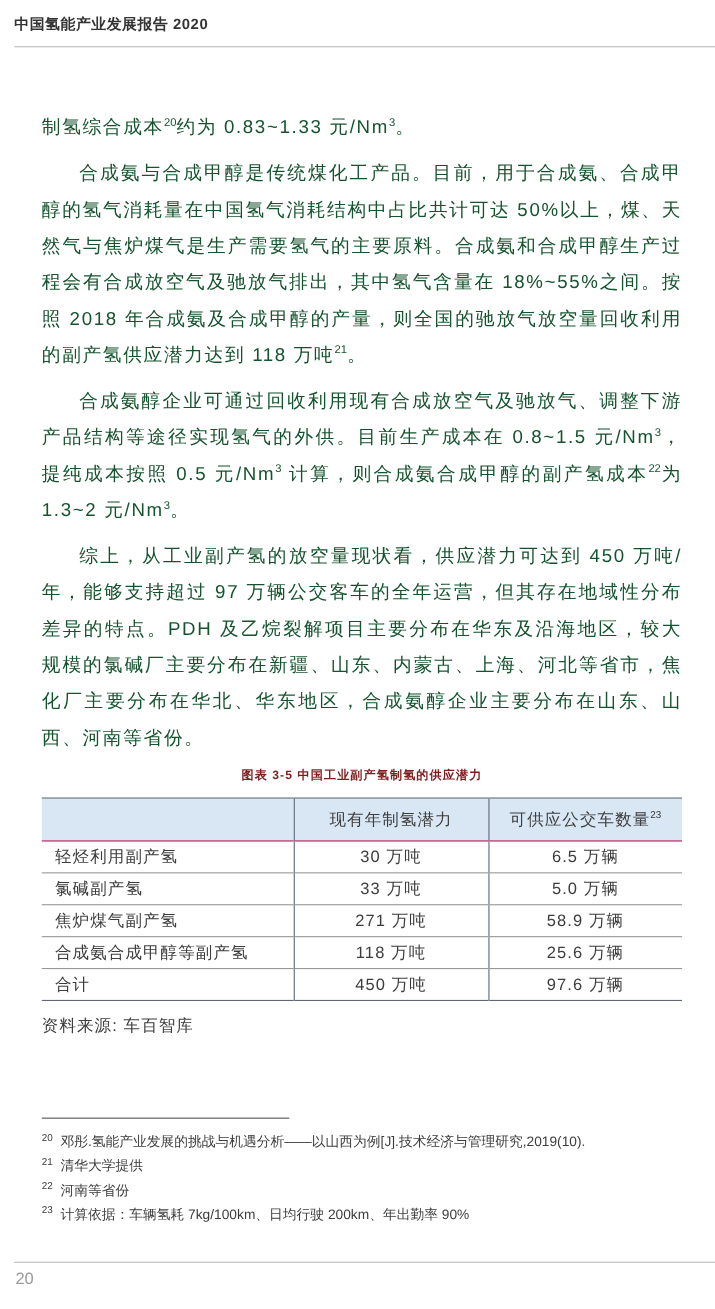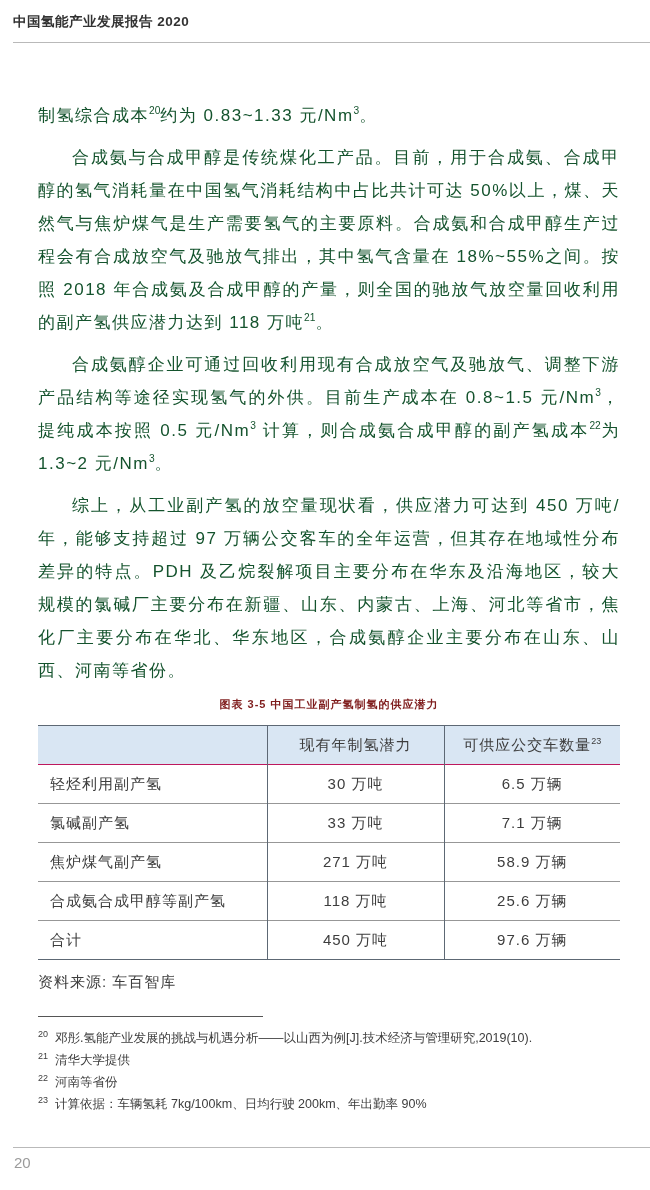--- a/index.html
+++ b/index.html
@@ -62,21 +62,21 @@
   .supply-table col.c3 { width: 176px; }
   .supply-table thead th {
     background: #d9e6f3;
     height: 39px;
     font-weight: 400;
     text-align: center;
   }
   .supply-table thead tr { border-bottom: 1px solid #be185d; margin-top: 48px; }
   .supply-table tbody tr { border-bottom: 1px solid #979797; }
   .supply-table tbody tr:last-child { border-bottom: none; }
-  .supply-table td { height: 39px; text-align: center; }
+  .supply-table td { height: 29px; text-align: center; }
   .supply-table td.rowhead { text-align: left; padding-left: 12px; }
   .supply-table .vline { border-left: 1px solid #5d6874; }
 
   .source-note {
     margin: 13px 30px 0 38px;
     font-size: 15px;
     letter-spacing: 1px;
     color: #3d3d3d;
   }
 
@@ -144,21 +144,21 @@
     </thead>
     <tbody>
       <tr>
         <td class="rowhead">轻烃利用副产氢</td>
         <td class="vline">30 万吨</td>
         <td class="vline">6.5 万辆</td>
       </tr>
       <tr>
         <td class="rowhead">氯碱副产氢</td>
         <td class="vline">33 万吨</td>
-        <td class="vline">7.1 万辆</td>
+        <td class="vline">5.0 万辆</td>
       </tr>
       <tr>
         <td class="rowhead">焦炉煤气副产氢</td>
         <td class="vline">271 万吨</td>
         <td class="vline">58.9 万辆</td>
       </tr>
       <tr>
         <td class="rowhead">合成氨合成甲醇等副产氢</td>
         <td class="vline">118 万吨</td>
         <td class="vline">25.6 万辆</td>

